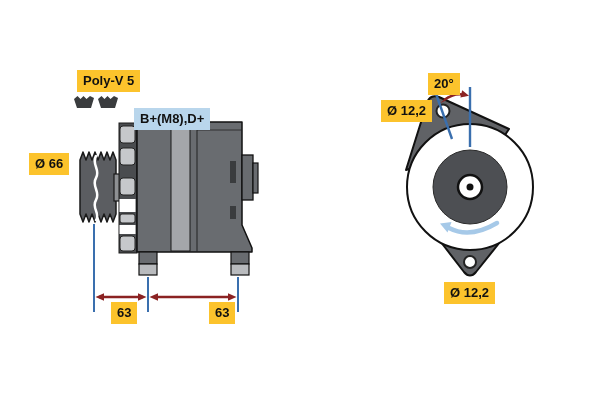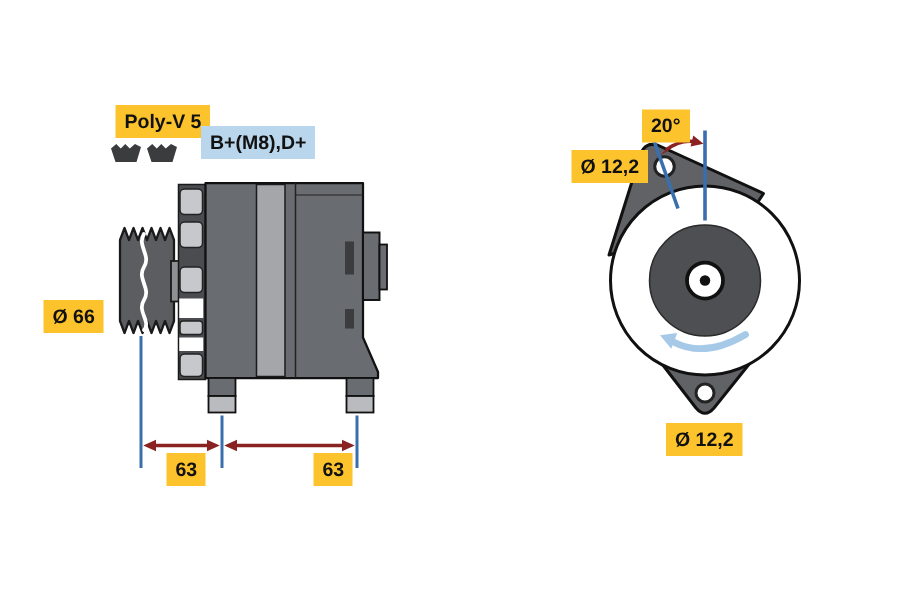--- a/index.html
+++ b/index.html
@@ -111,23 +111,23 @@
 
   <svg class="belt-icons" viewBox="0 0 48 14">
     <g fill="#3a3c3e">
       <path d="M0,3 L3.5,0 L6.5,3 L9.5,0 L12.5,3 L16,0 L20,2 L17,12 L3,12 Z"></path>
       <path d="M24,3 L27.5,0 L30.5,3 L33.5,0 L36.5,3 L40,0 L44,2 L41,12 L27,12 Z"></path>
     </g>
   </svg>
 
   <div class="lbl" style="left:77px;top:70px;">Poly-V 5</div>
 
-  <div class="lbl blue" style="left:134px;top:84px;">B+(M8),D+</div>
+  <div class="lbl blue" style="left:134px;top:108px;">B+(M8),D+</div>
 
-  <div class="lbl" style="left:29px;top:153px;margin-top:47px;">Ø 66</div>
+  <div class="lbl" style="left:29px;top:153px;">Ø 66</div>
 
   <div class="lbl" style="left:111px;top:302px;">63</div>
 
   <div class="lbl" style="left:209px;top:302px;">63</div>
 
   <div class="lbl" style="left:428px;top:73px;">20°</div>
 
   <div class="lbl" style="left:381px;top:100px;">Ø 12,2</div>
 
   <div class="lbl" style="left:444px;top:282px;">Ø 12,2</div>

